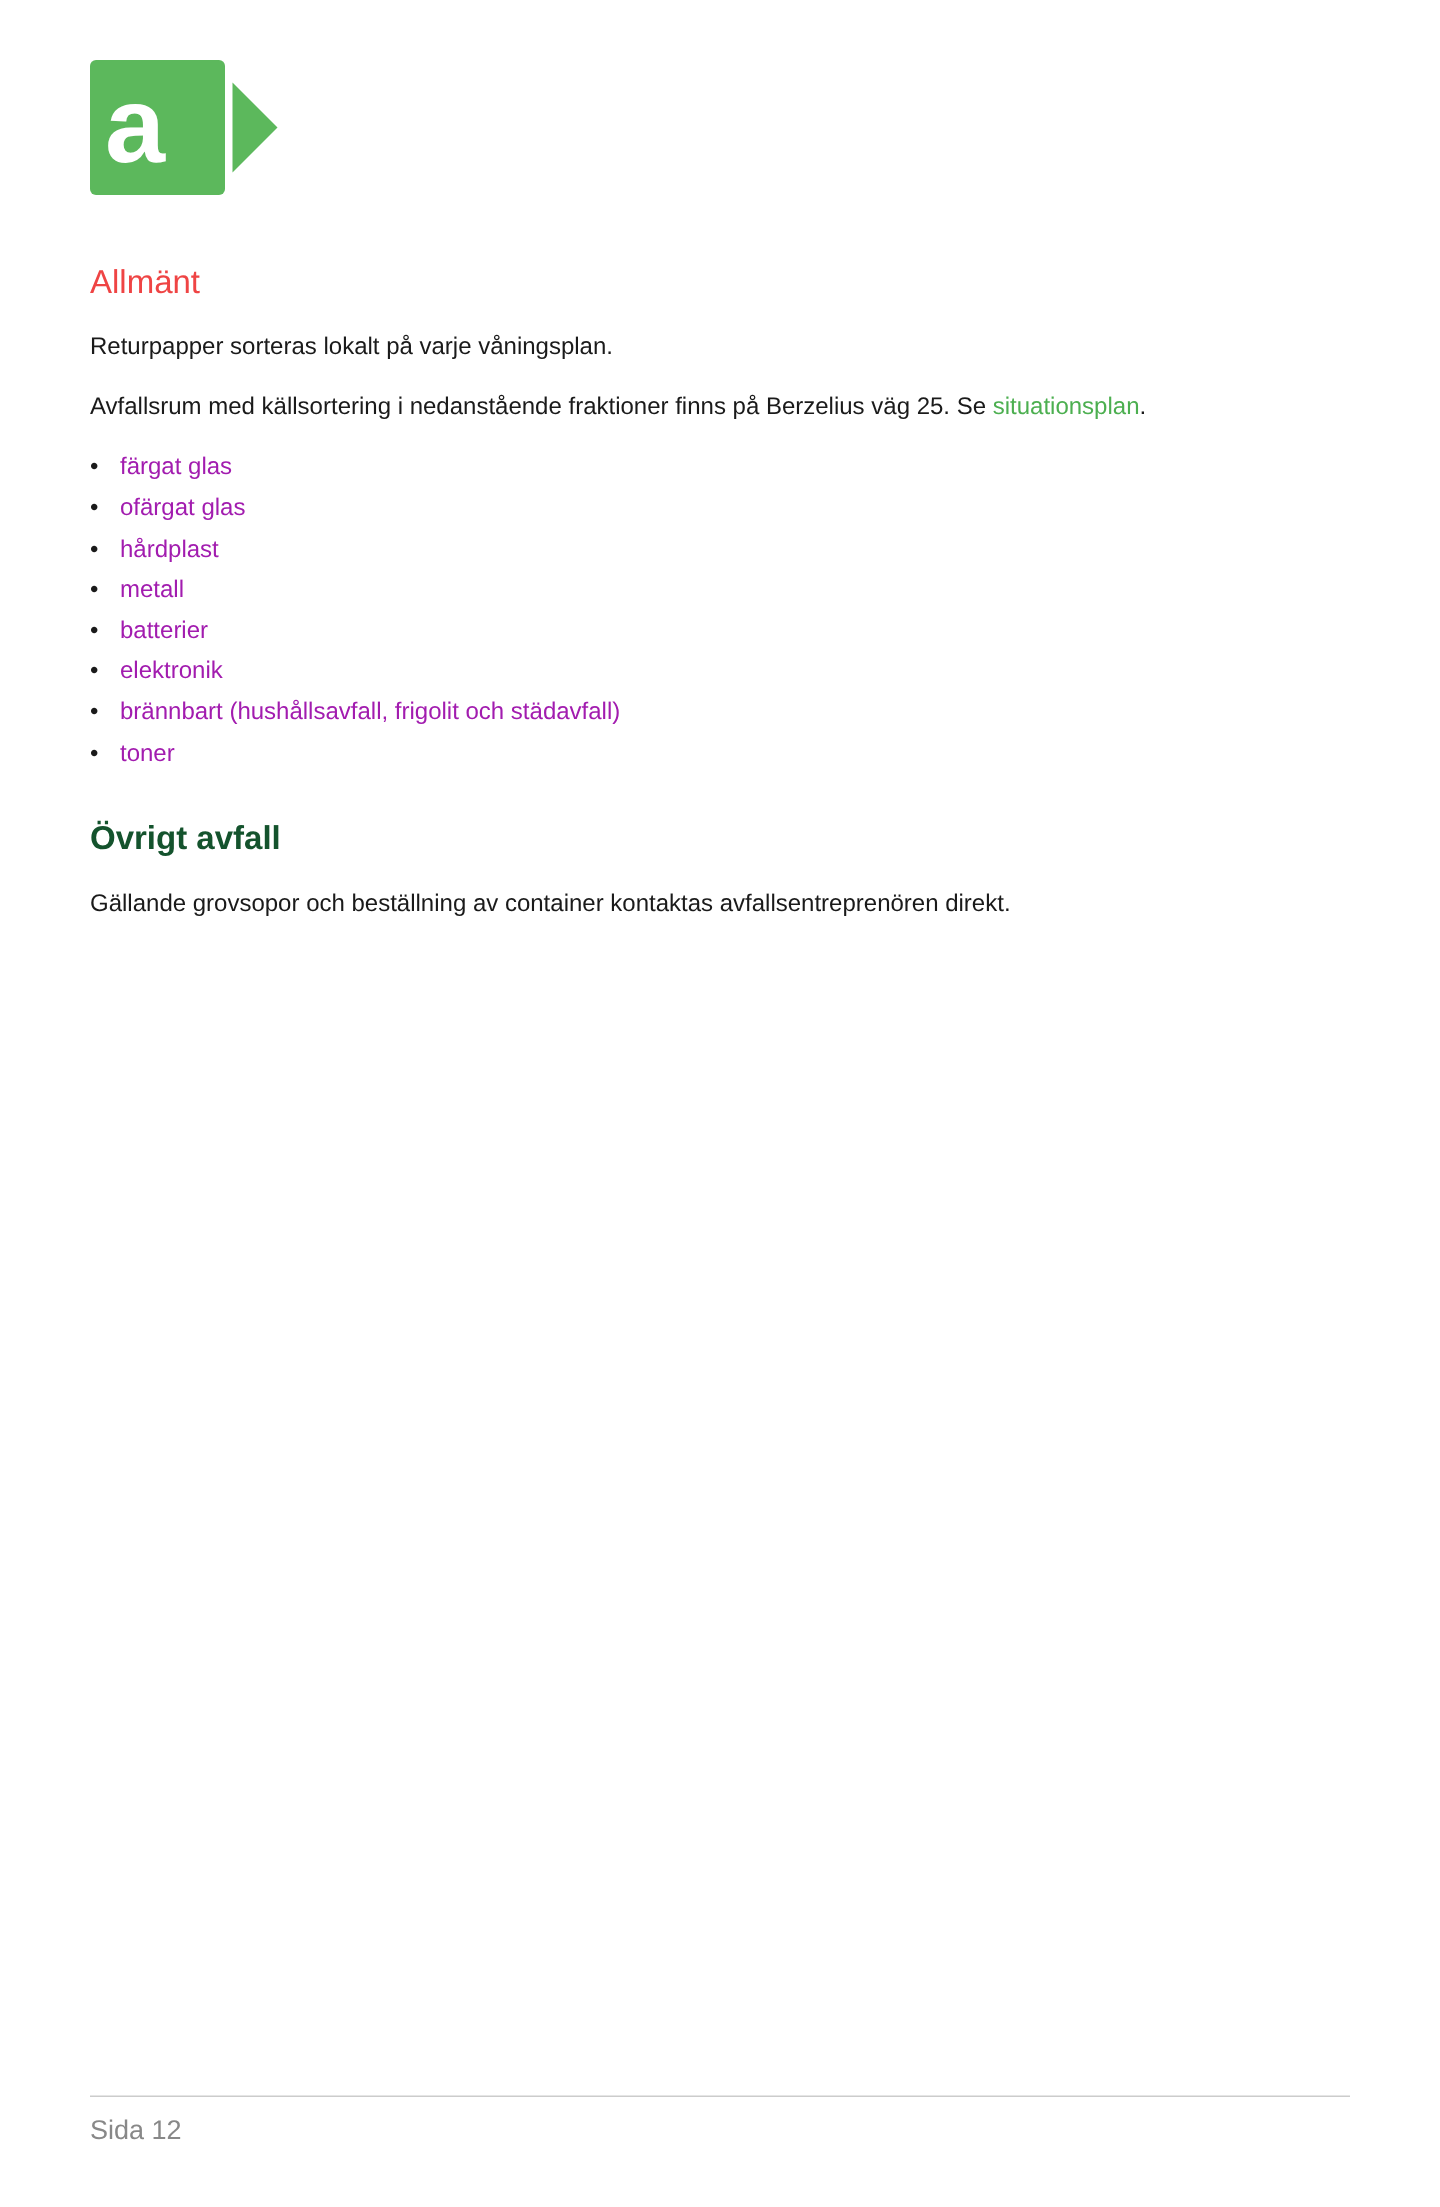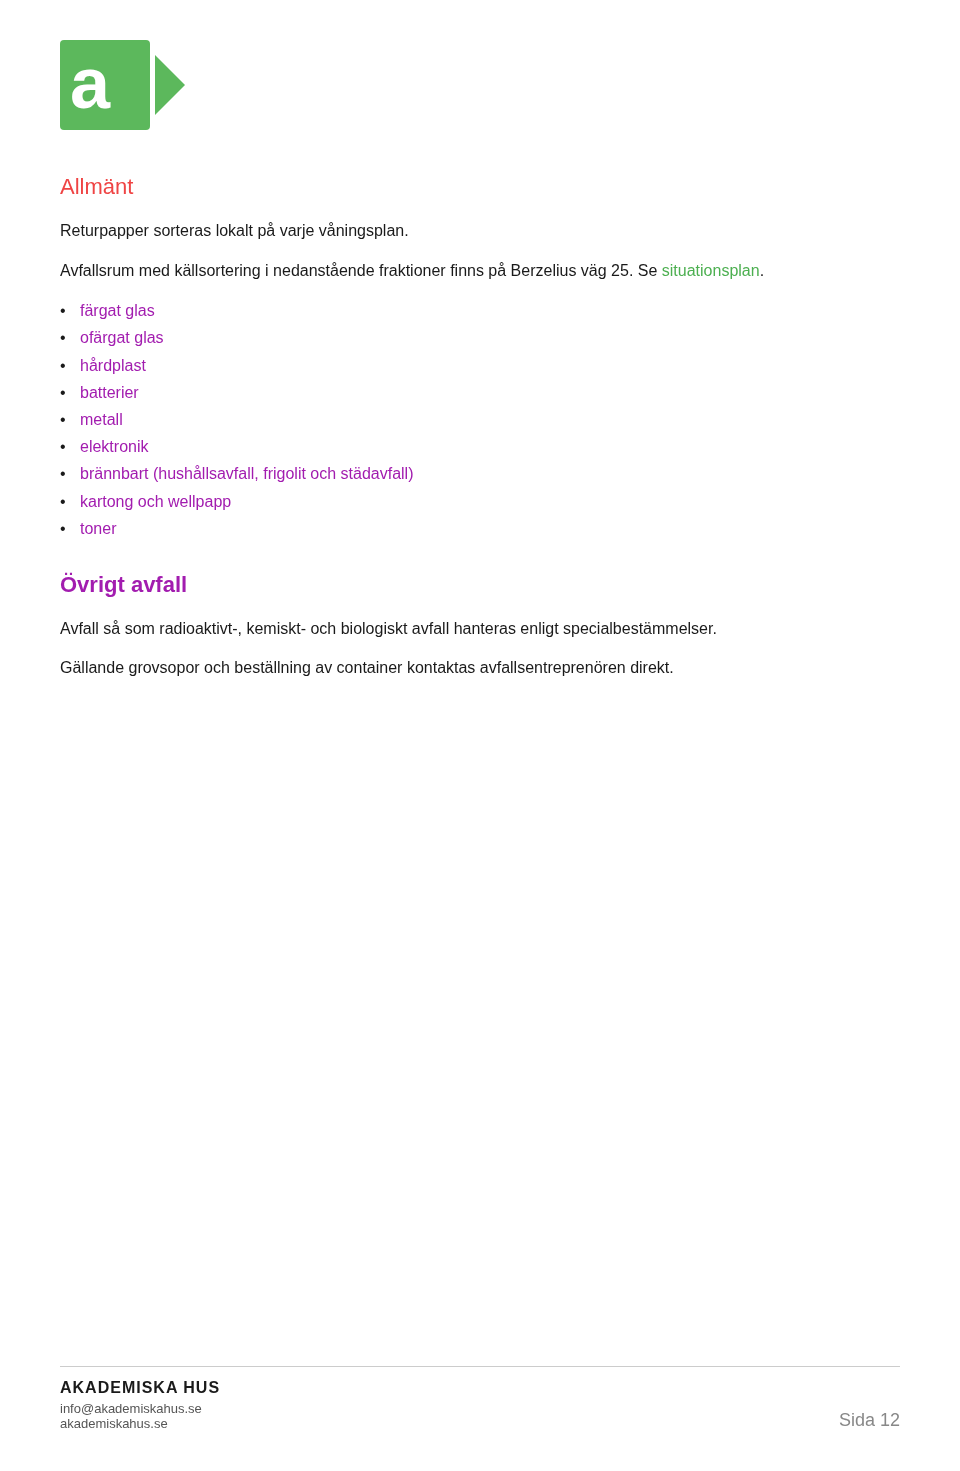--- a/index.html
+++ b/index.html
@@ -69,21 +69,21 @@
     .bullet-list li::before {
       content: "•";
       position: absolute;
       left: 0;
       color: #1a1a1a;
     }
 
     .ovrigt-heading {
       font-size: 22px;
       font-weight: bold;
-      color: #a21caf;
+      color: #14532d;
       margin-bottom: 18px;
       margin-top: 10px;
     }
 
     .footer {
       position: absolute;
       bottom: 40px;
       left: 60px;
       right: 60px;
       display: flex;
@@ -140,38 +140,31 @@
 
 
   <p class="body-text">
     <span>Avfallsrum med källsortering i nedanstående fraktioner finns på Berzelius väg 25. Se </span><a class="link-text" href="#">situationsplan</a><span>.</span>
   </p>
 
   <ul class="bullet-list">
     <li>färgat glas</li>
     <li>ofärgat glas</li>
     <li>hårdplast</li>
+    <li>metall</li>
     <li>batterier</li>
-    <li>metall</li>
     <li>elektronik</li>
     <li>brännbart (hushållsavfall, frigolit och städavfall)</li>
-    <li>kartong och wellpapp</li>
     <li>toner</li>
   </ul>
 
   <h2 class="ovrigt-heading">Övrigt avfall</h2>
 
-  <p class="body-text">Avfall så som radioaktivt-, kemiskt- och biologiskt avfall hanteras enligt specialbestämmelser.</p>
 
   <p class="body-text">Gällande grovsopor och beställning av container kontaktas avfallsentreprenören direkt.</p>
 
   <div class="footer">
-    <div class="footer-left">
-      <span class="footer-company">AKADEMISKA HUS</span>
-      <span class="footer-email">info@akademiskahus.se</span>
-      <span class="footer-website">akademiskahus.se</span>
-    </div>
     <div class="footer-right">
       <span class="footer-page">Sida 12</span>
     </div>
   </div>
 
 </div>
 
 </body></html>

